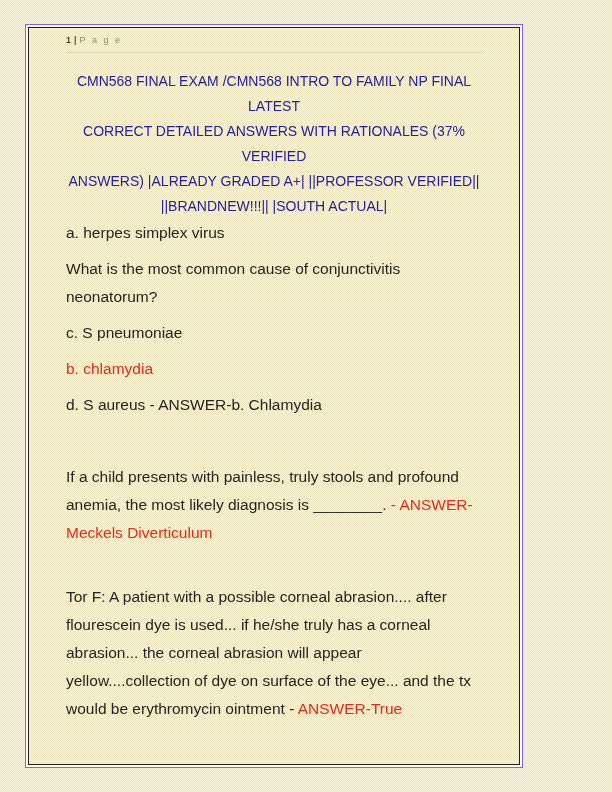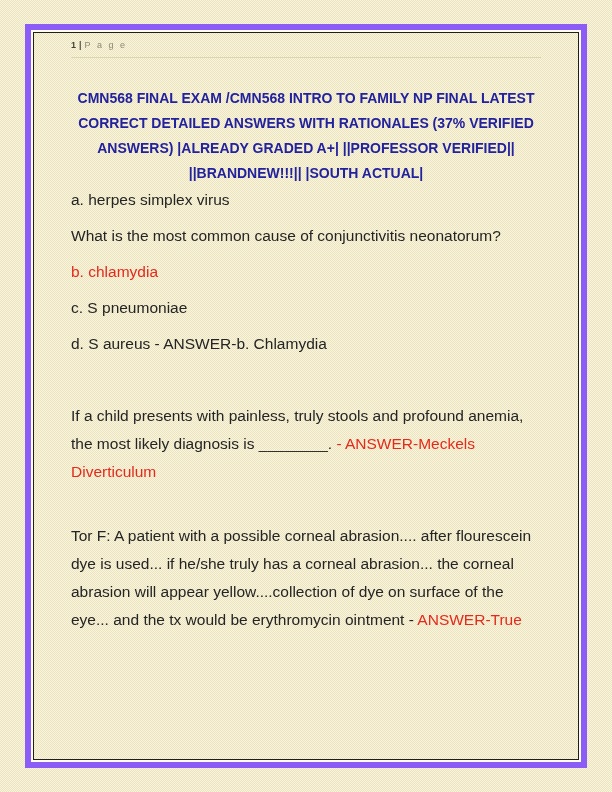--- a/index.html
+++ b/index.html
@@ -13,24 +13,24 @@
     font-family: "Liberation Sans", sans-serif;
     background-color: #f9f5de;
     background-image: repeating-conic-gradient(#ebe3bd 0% 25%, #f9f5de 25% 50%);
     background-size: 2px 2px;
     overflow: hidden;
   }
   .frame {
     position: absolute;
     left: 25px;
     top: 24px;
-    width: 562px;
+    width: 498px;
     height: 744px;
     box-sizing: border-box;
-    border: 6px solid #8b5cf6;
+    border: 1px solid #8b5cf6;
     background: #fffdf2;
   }
   .frame-inner {
     position: absolute;
     inset: 2px;
     border: 1px solid #1f1f1d;
     background-color: #f9f5de;
     background-image: repeating-conic-gradient(#ebe3bd 0% 25%, #f9f5de 25% 50%);
     background-size: 2px 2px;
   }
@@ -54,23 +54,23 @@
   .page-header .sep {
     color: #55544a;
     font-weight: bold;
     margin: 0 3px;
   }
   .page-header .plabel {
     color: #8e8875;
     letter-spacing: 2px;
   }
   .doc-title {
-    margin-top: 28px;
+    margin-top: 16px;
     text-align: center;
-    font-weight: bold;
+    font-weight: normal;
     font-size: 14px;
     line-height: 25px;
     color: #22219e;
   }
   .para {
     margin: 0 0 8px 0;
     font-size: 15.5px;
     line-height: 28px;
     color: #242424;
   }
@@ -93,22 +93,22 @@
 
       <div class="doc-title">
         <div>CMN568 FINAL EXAM /CMN568 INTRO TO FAMILY NP FINAL LATEST</div>
         <div>CORRECT DETAILED ANSWERS WITH RATIONALES (37% VERIFIED</div>
         <div>ANSWERS) |ALREADY GRADED A+| ||PROFESSOR VERIFIED||</div>
         <div>||BRANDNEW!!!|| |SOUTH ACTUAL|</div>
       </div>
 
       <p class="para">a. herpes simplex virus</p>
       <p class="para">What is the most common cause of conjunctivitis neonatorum?</p>
+      <p class="para">c. S pneumoniae</p>
       <p class="para red">b. chlamydia</p>
-      <p class="para">c. S pneumoniae</p>
       <p class="para">d. S aureus - ANSWER-b. Chlamydia</p>
 
       <div class="blank-36"></div>
 
       <p class="para"><span>If a child presents with painless, truly stools and profound anemia, the most likely diagnosis is ________. </span><span class="red">- ANSWER-Meckels Diverticulum</span></p>
 
       <div class="blank-28"></div>
 
       <p class="para"><span>Tor F: A patient with a possible corneal abrasion.... after flourescein dye is used... if he/she truly has a corneal abrasion... the corneal abrasion will appear yellow....collection of dye on surface of the eye... and the tx would be erythromycin ointment - </span><span class="red">ANSWER-True</span></p>
 

